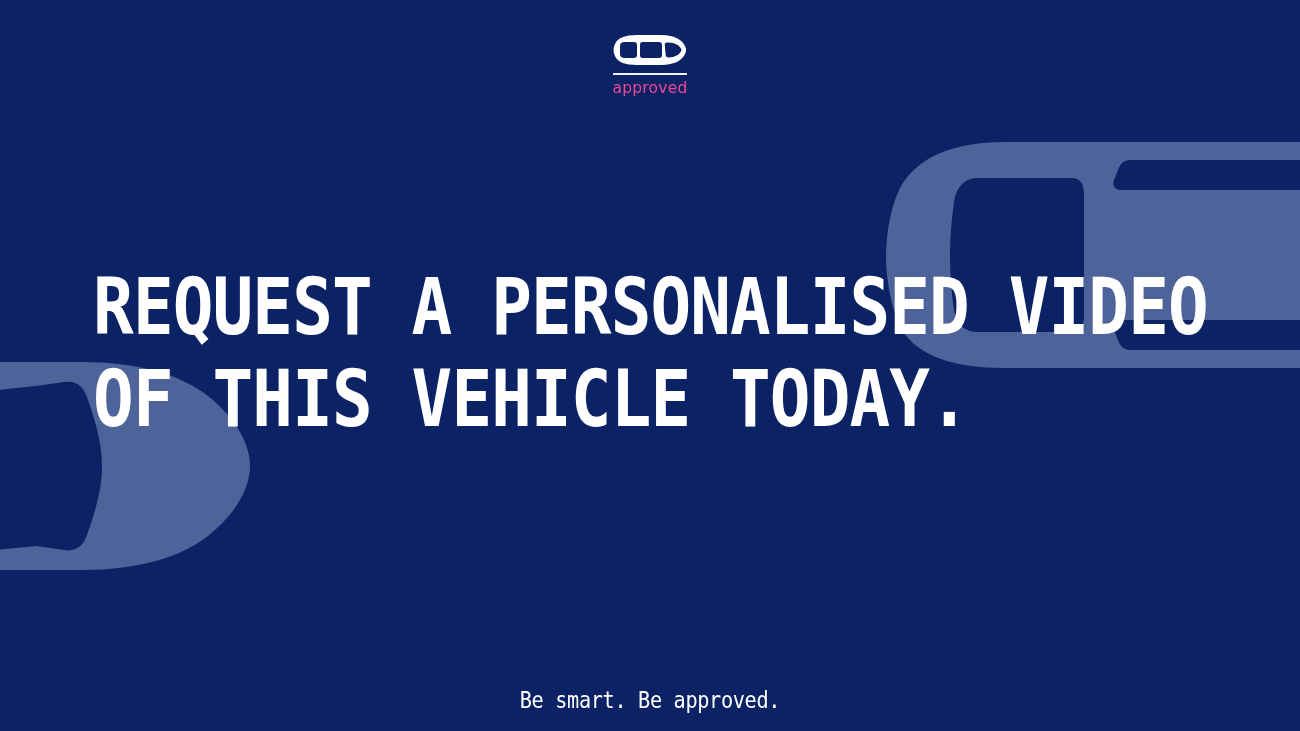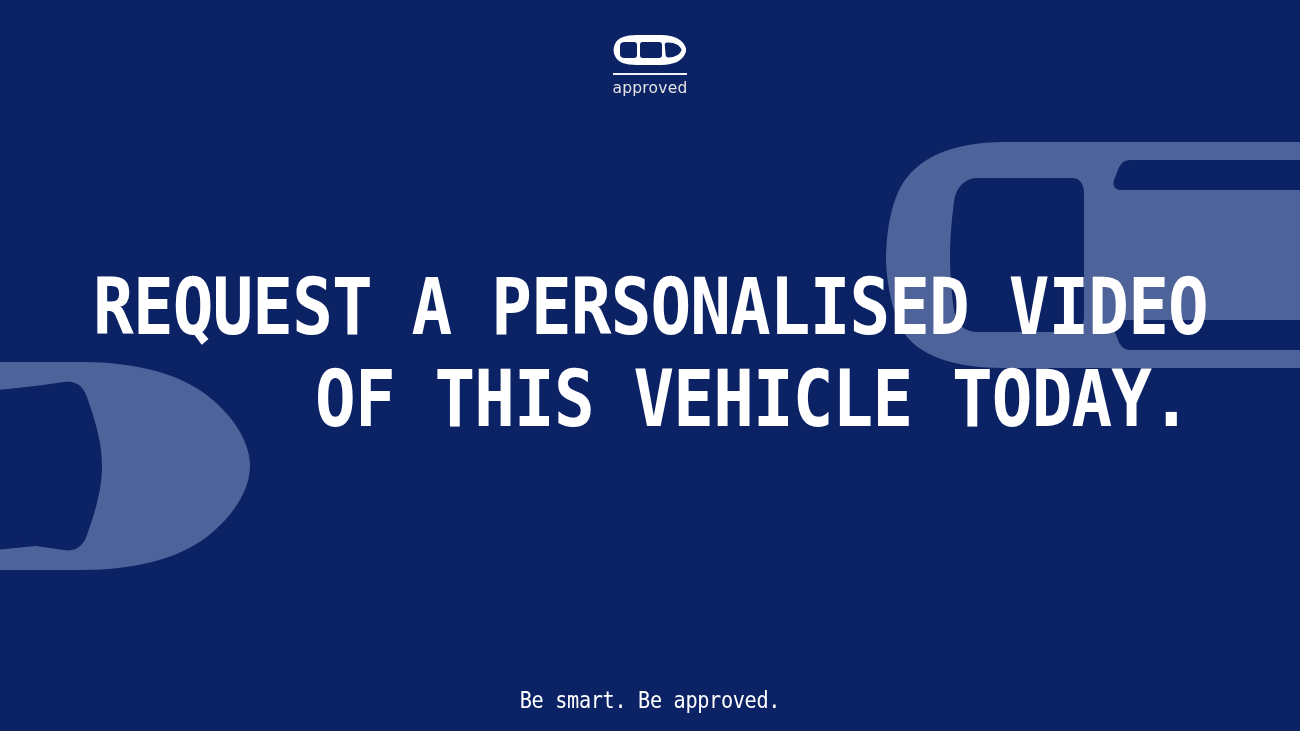--- a/index.html
+++ b/index.html
@@ -51,35 +51,35 @@
   }
   .brand-rule {
     width: 74px;
     height: 1.5px;
     background: #ffffff;
     margin-top: 7px;
     opacity: 0.95;
   }
   .brand-word {
     margin-top: 6px;
-    color: #e5e5e5;
+    color: #ec4899;
     font-family: "DejaVu Sans", sans-serif;
     font-size: 15.5px;
     letter-spacing: 0.2px;
     line-height: 1;
     font-weight: 400;
   }
 
   
   .headline {
     position: absolute;
     left: 0;
     right: 16px;
     top: 264px;
-    text-align: right;
+    text-align: left;
     color: #ffffff;
   }
   .headline-line {
     font-family: "DejaVu Sans Mono", "Liberation Mono", monospace;
     font-weight: 700;
     text-transform: uppercase;
     white-space: nowrap;
     color: #ffffff;
   }
   .headline-line-1 {

